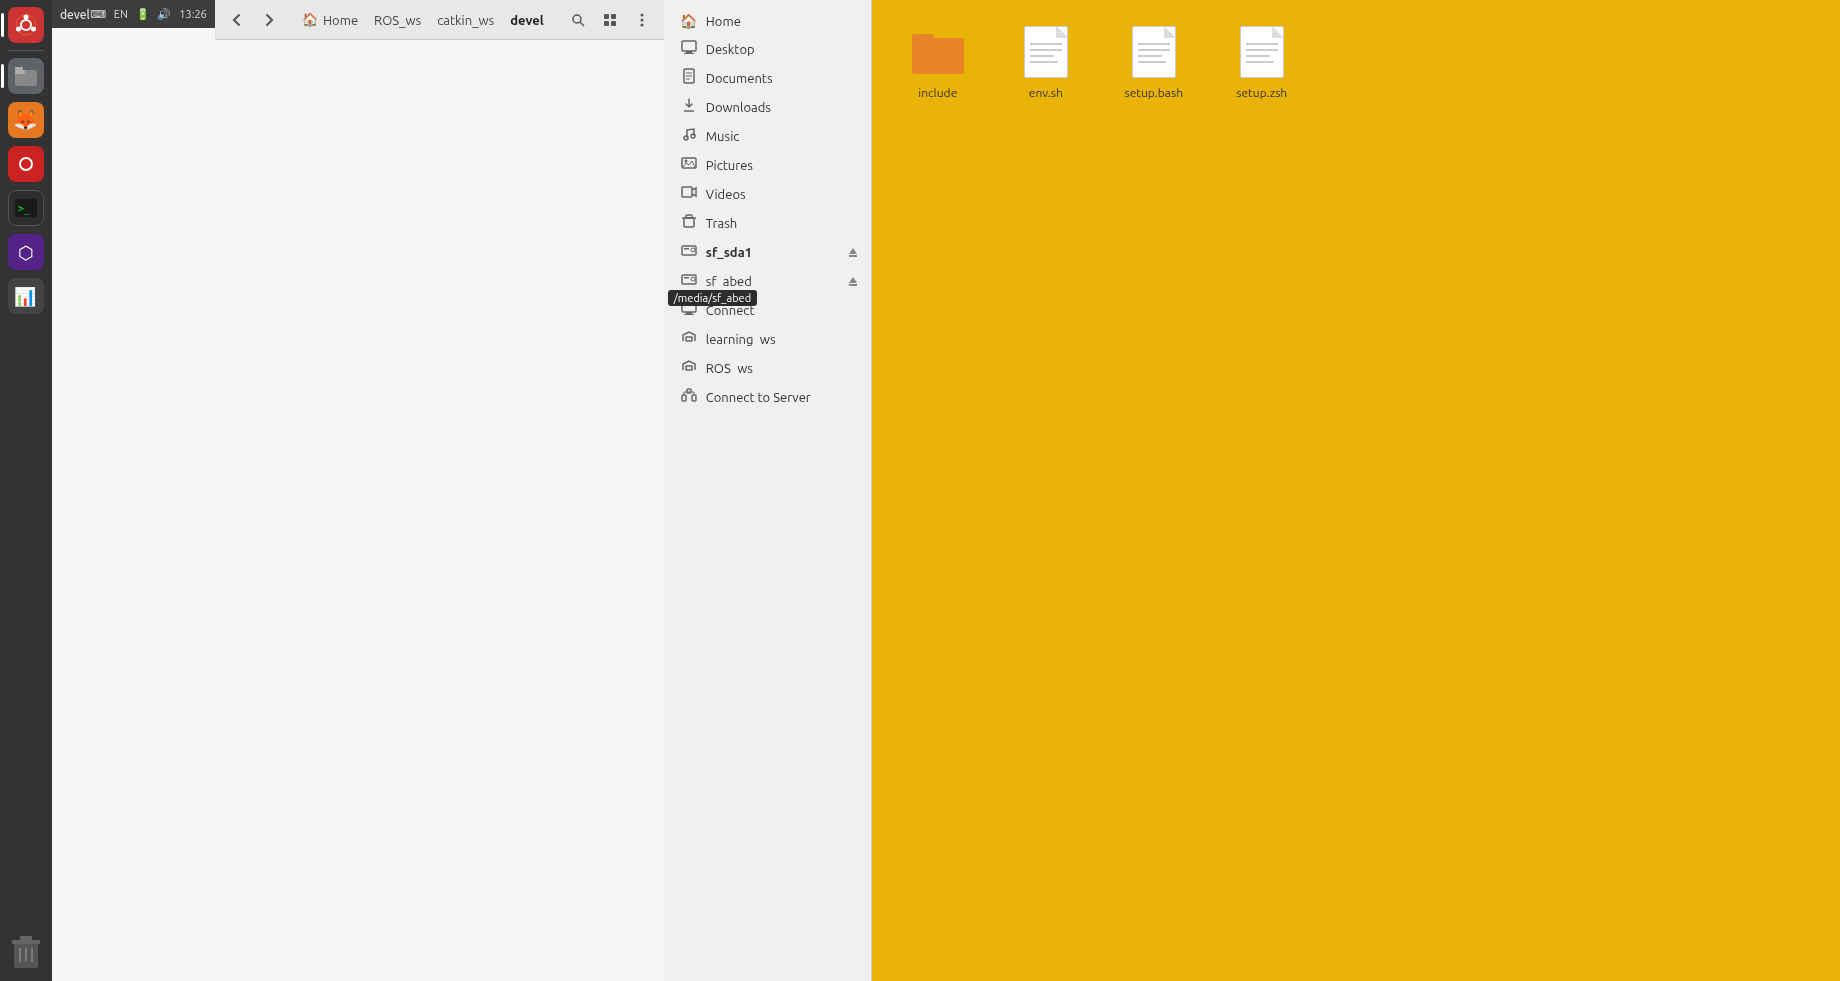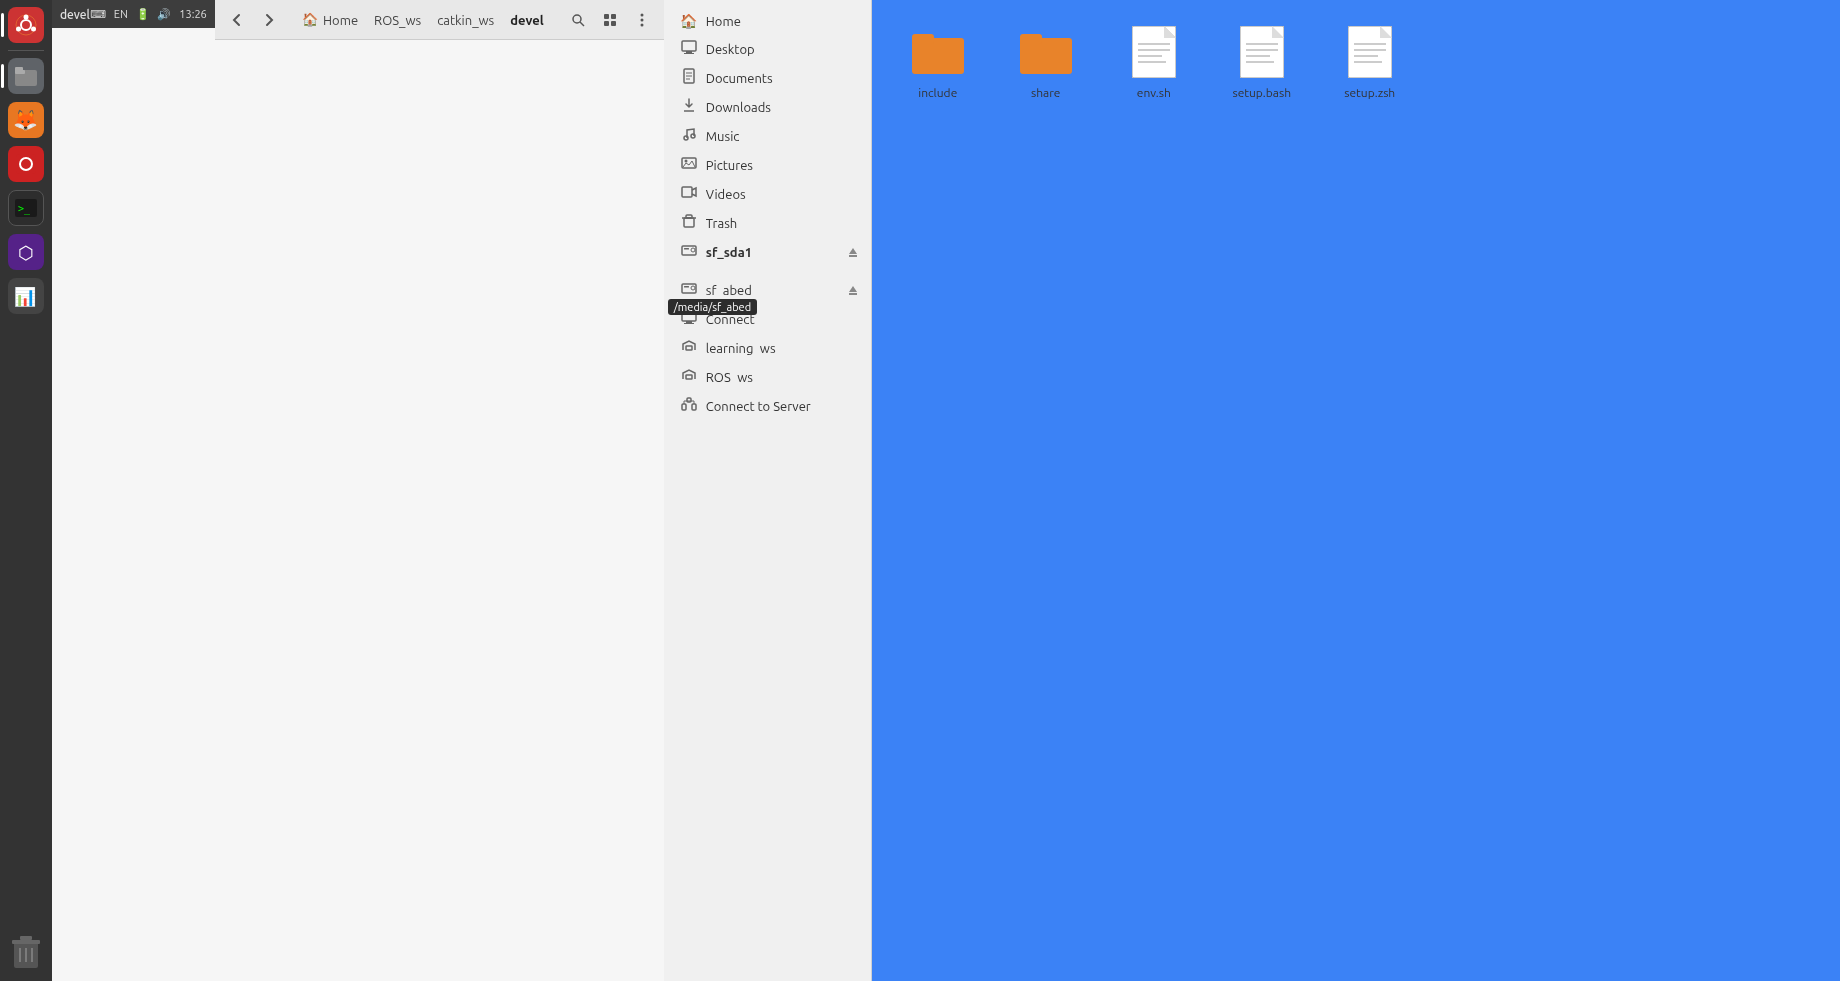--- a/index.html
+++ b/index.html
@@ -206,21 +206,21 @@
       z-index: 100;
       left: 52px;
       pointer-events: none;
     }
 
     
     .file-view {
       flex: 1;
       padding: 16px;
       overflow-y: auto;
-      background: #3b82f6;
+      background: #eab308;
     }
     .file-grid {
       display: flex;
       flex-wrap: wrap;
       gap: 8px;
       align-content: flex-start;
     }
     .file-item {
       display: flex;
       flex-direction: column;
@@ -500,21 +500,21 @@
         </span>
         <span class="sidebar-item-label">sf_sda1</span>
         <span class="sidebar-eject-btn">
           <svg width="12" height="12" viewBox="0 0 12 12">
               <polygon points="6,2 10,8 2,8" fill="#888"></polygon>
               <rect x="2" y="9" width="8" height="2" fill="#888"></rect>
             </svg>
         </span>
       </div>
 
-      <div class="sidebar-item" style="position:relative;margin-top:9px;">
+      <div class="sidebar-item" style="position:relative;">
         <span class="sidebar-item-icon">
           <svg width="16" height="16" viewBox="0 0 16 16">
               <rect x="1" y="4" width="14" height="9" rx="1" fill="none" stroke="#666" stroke-width="1.5"></rect>
               <circle cx="12" cy="8" r="2" fill="none" stroke="#666" stroke-width="1"></circle>
               <rect x="3" y="6" width="5" height="1.5" rx="0.5" fill="#666"></rect>
             </svg>
         </span>
         <span class="sidebar-item-label">sf_abed</span>
         <span class="sidebar-eject-btn">
           <svg width="12" height="12" viewBox="0 0 12 12">
@@ -581,29 +581,20 @@
           <div class="file-item-icon">
             <svg width="52" height="44" viewBox="0 0 52 44">
               <rect x="0" y="8" width="52" height="36" rx="3" fill="#e8832a"></rect>
               <rect x="0" y="4" width="22" height="10" rx="3" fill="#e8832a"></rect>
             </svg>
           </div>
           <span class="file-item-name">include</span>
         </div>
 
 
-        <div class="file-item">
-          <div class="file-item-icon">
-            <svg width="52" height="44" viewBox="0 0 52 44">
-              <rect x="0" y="8" width="52" height="36" rx="3" fill="#e8832a"></rect>
-              <rect x="0" y="4" width="22" height="10" rx="3" fill="#e8832a"></rect>
-            </svg>
-          </div>
-          <span class="file-item-name">share</span>
-        </div>
 
         <div class="file-item">
           <div class="file-item-icon">
             <svg width="44" height="52" viewBox="0 0 44 52">
               <rect x="0" y="0" width="44" height="52" rx="2" fill="#fff" stroke="#bbb" stroke-width="1.5"></rect>
               <polygon points="32,0 44,12 32,12" fill="#bbb"></polygon>
               <polygon points="32,0 44,12 32,12" fill="#ddd"></polygon>
               <rect x="32" y="0" width="12" height="12" fill="none"></rect>
               <line x1="6" y1="18" x2="38" y2="18" stroke="#ccc" stroke-width="2"></line>
               <line x1="6" y1="24" x2="38" y2="24" stroke="#ccc" stroke-width="2"></line>

